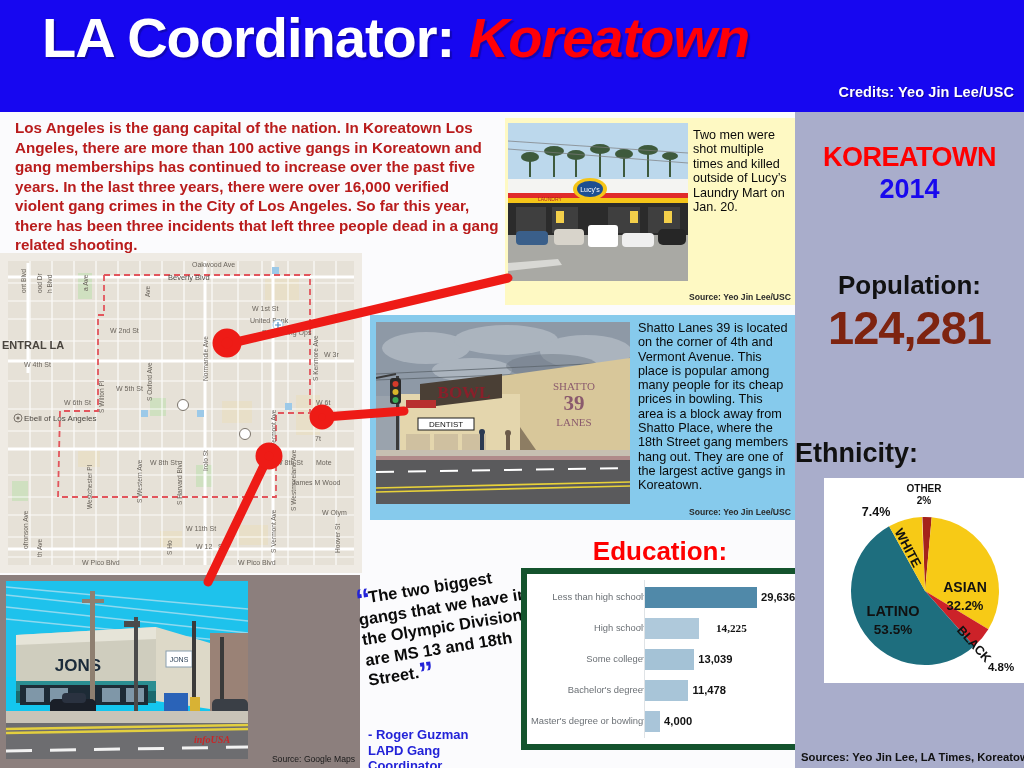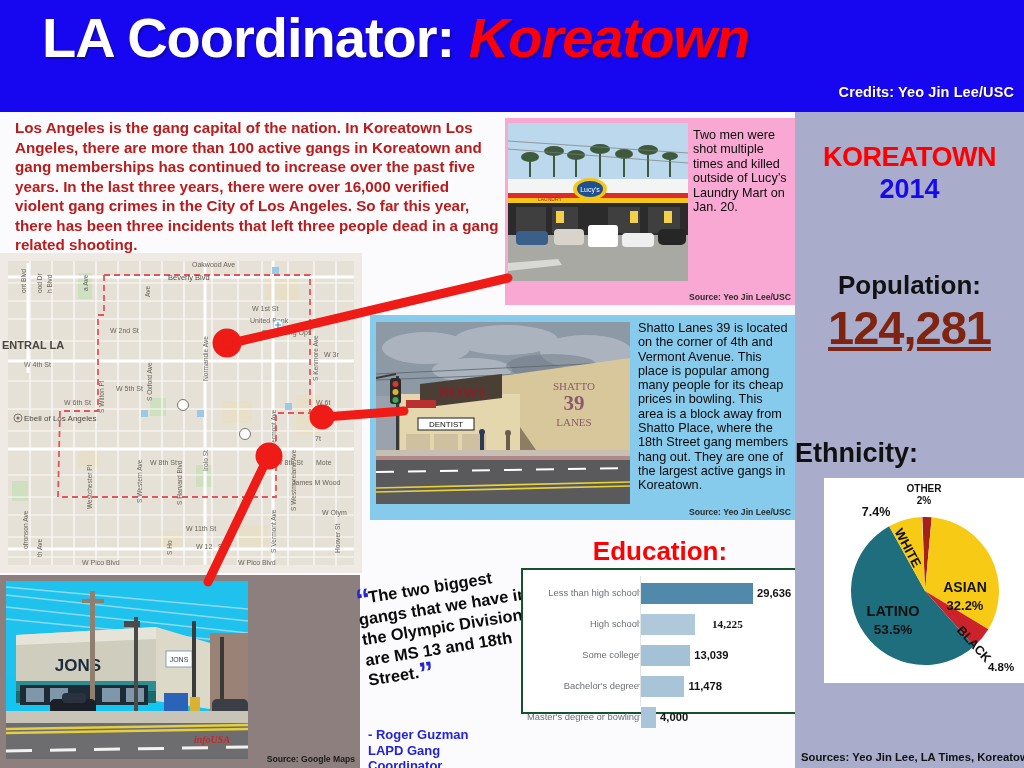--- a/index.html
+++ b/index.html
@@ -47,21 +47,21 @@
   .kt-year {
     position:absolute; left:0; top:62px; width:229px; text-align:center;
     font-size:27px; font-weight:bold; color:#1909EE;
   }
   .pop-label {
     position:absolute; left:0; top:158px; width:229px; text-align:center;
     font-size:26px; font-weight:bold; color:#111111;
   }
   .pop-value {
     position:absolute; left:0; top:188px; width:229px; text-align:center;
-    font-size:47px; font-weight:bold; color:#7E2410; letter-spacing:-1px;text-decoration:underline;
+    font-size:47px; font-weight:bold; color:#7E2410; letter-spacing:-1px;
   }
   .eth-label {
     position:absolute; left:0; top:326px; width:229px; 
     font-size:27px; font-weight:bold; color:#111111;
   }
   .pie-box {
     position:absolute; left:29px; top:366px; width:203px; height:205px;
     background:#ffffff;
   }
   .pie-svg { display:block; }
@@ -72,21 +72,21 @@
 
   
   .intro {
     position:absolute; left:15px; top:118px; width:485px;
     font-size:15.2px; line-height:19.5px; font-weight:bold; color:#b91c1c;
   }
 
   
   .lucy-panel {
     position:absolute; left:505px; top:118px; width:290px; height:187px;
-    background:#f9a8d4;
+    background:#fef9c3;
   }
   .lucy-photo {
     position:absolute; left:3px; top:5px; width:180px; height:158px;
     overflow:hidden; background:#b7c9d8;
   }
   .lucy-caption {
     position:absolute; left:188px; top:10px; width:98px;
     font-size:12.6px; line-height:14.4px; color:#0a0a0a;
   }
   .lucy-source {
@@ -127,21 +127,21 @@
   .jons-photo {
     position:absolute; left:6px; top:6px; width:242px; height:178px;
     overflow:hidden; background:#2da7d6;
   }
   .jons-caption {
     position:absolute; left:255px; top:14px; width:96px;
     font-size:12.4px; line-height:14.2px; color:#0d0d0d;
   }
   .jons-source {
     position:absolute; right:5px; bottom:4px;
-    font-size:8.6px; font-weight:bold; color:#1b1b1b; white-space:nowrap;
+    font-size:8.6px; font-weight:normal; color:#1b1b1b; white-space:nowrap;
   }
 
   
   .quote-panel {
     position:absolute; left:360px; top:575px; width:155px; height:193px;
     background:#fbfbfd;
   }
   .quote-rot {
     position:absolute; left:-6px; top:14px; width:186px;
     transform: rotate(-9deg); transform-origin: left top;
@@ -157,22 +157,22 @@
     position:absolute; left:8px; top:152px; width:150px;
     font-size:13px; line-height:15.5px; font-weight:bold; color:#2323D8;
   }
 
   
   .edu-title {
     position:absolute; left:515px; top:536px; width:290px; text-align:center;
     font-size:26px; font-weight:bold; color:#FE0000;
   }
   .edu-box {
-    position:absolute; left:521px; top:568px; width:281px; height:146px;
-    background:#ffffff; border:2px solid #14532d;
+    position:absolute; left:521px; top:568px; width:281px; height:182px;
+    background:#ffffff; border:6px solid #14532d;
   }
   .edu-inner { position:relative; width:100%; height:100%; background:#ffffff; }
   .edu-row {
     position:absolute; left:0; height:26px; width:100%;
   }
   .edu-cat {
     position:absolute; right:calc(100% - 116px); top:0; width:112px;
     text-align:right; font-size:9.4px; color:#6b7075; line-height:26px;
     white-space:nowrap;
   }

